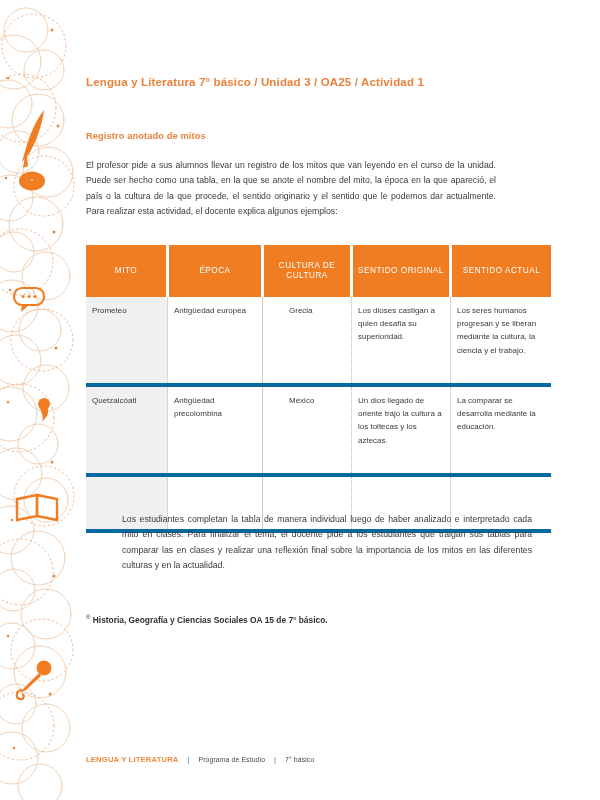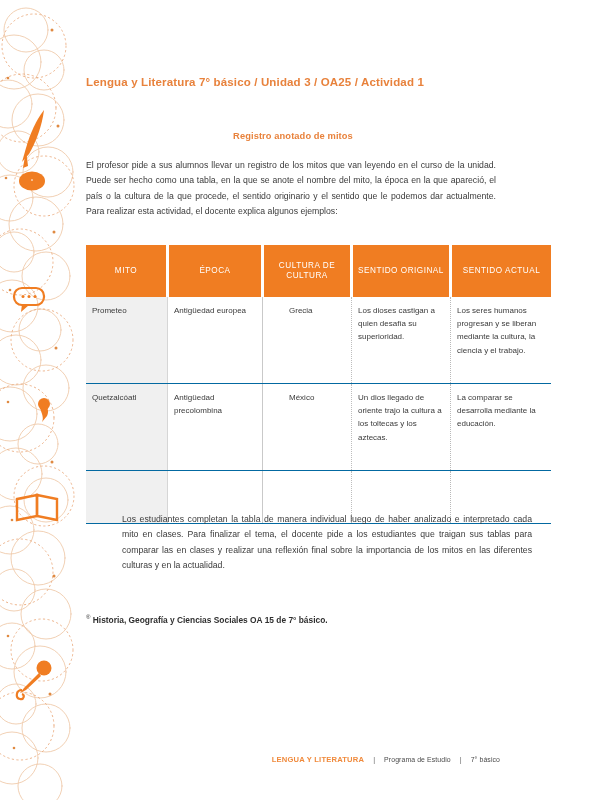--- a/index.html
+++ b/index.html
@@ -51,21 +51,20 @@
   
   #section-title {
     position: absolute;
     top: 131px;
     left: 0;
     width: 414px;
     font-size: 9.3px;
     font-weight: bold;
     color: #E8823C;
     letter-spacing: 0.1px;
-    text-align: center;
   }
 
   
   #intro-paragraph {
     position: absolute;
     top: 158px;
     left: 0;
     width: 410px;
     font-size: 8.7px;
     line-height: 15.4px;
@@ -96,21 +95,21 @@
     line-height: 10px;
   }
   #myth-table th:last-child { border-right: none; }
 
   #myth-table td {
     font-size: 8px;
     line-height: 13.2px;
     color: #3a3a3a;
     vertical-align: top;
     padding: 7px 7px 7px 6px;
-    border-bottom: 1px solid #0369a1;
+    border-bottom: 4px solid #0369a1;
     border-right: 1px dotted #b9b9b9;
   }
   #myth-table td:last-child { border-right: none; }
   #myth-table td.col-myth {
     background: #F0F0F0;
     border-right: 1px solid #d6d6d6;
   }
   #myth-table td.col-epoch { border-right: 1px solid #c9c9c9; }
   #myth-table td.col-culture { border-right: 1px dotted #bdbdbd; padding-left: 26px; }
   #myth-table tr.row-data td { height: 72px; }
@@ -147,21 +146,20 @@
   }
 
   
   #doc-footer {
     position: absolute;
     left: 0;
     top: 755px;
     width: 414px;
     display: flex;
     align-items: baseline;
-    justify-content: flex-end;
     gap: 0;
     font-size: 7px;
   }
   #footer-brand {
     color: #F08A3C;
     font-weight: bold;
     font-size: 7.6px;
     letter-spacing: 0.2px;
   }
   .footer-sep {

